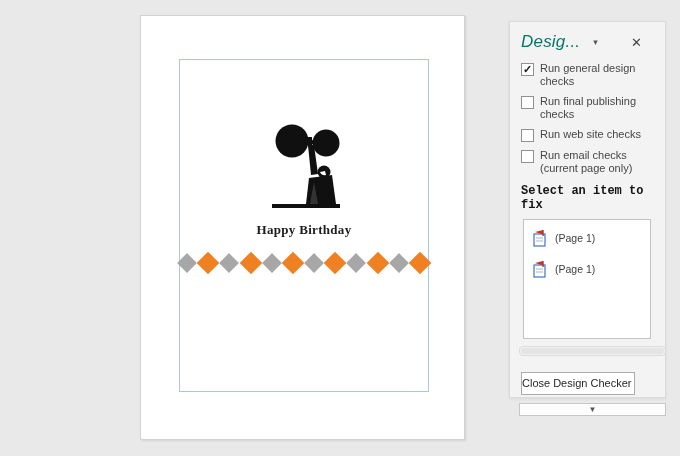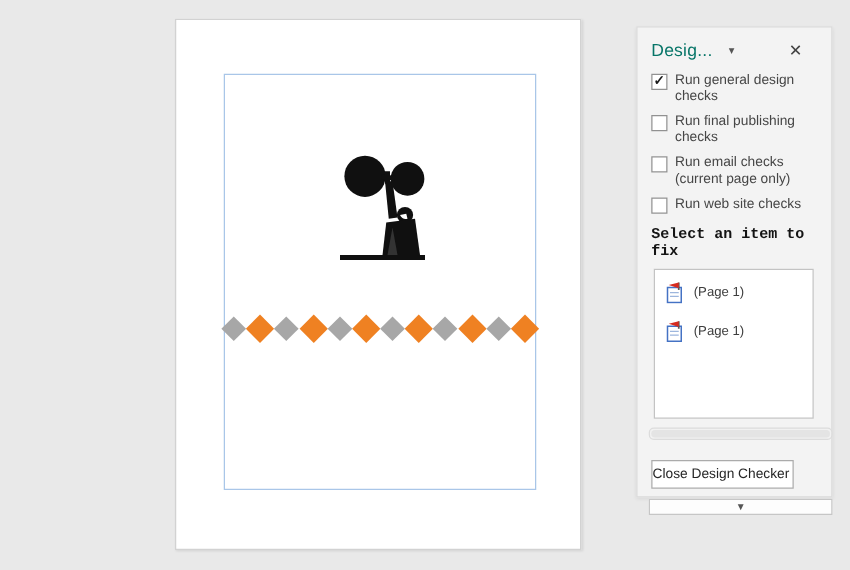--- a/index.html
+++ b/index.html
@@ -22,22 +22,22 @@
   .diamond { flex:none; }
   .diamond.gray   { width:14px; height:14px; background:var(--d-gray,#a7a7a7);  transform:rotate(45deg); }
   .diamond.orange { width:16px; height:16px; background:var(--d-orange,#ef8122); transform:rotate(45deg); }
 
   
   .pane { position:absolute; left:509px; top:21px; width:157px; height:377px;
     background:#f3f3f3; border:1px solid #dadada;
     box-shadow:0 1px 3px rgba(0,0,0,0.07);
     padding:10px 10px 0 11px; }
   .pane-title-row { display:flex; align-items:center; margin-bottom:10px; }
-  .pane-title { font-size:14px; font-weight:300; color:var(--teal,#077568);
-    letter-spacing:0.2px; white-space:nowrap; }
+  .pane-title { font-size:17px; font-weight:300; color:var(--teal,#077568);
+    letter-spacing:0.2px; white-space:nowrap;font-style:italic; }
   .pane-dd { font-size:9px; color:#555; margin-left:13px; cursor:default; }
   .pane-x { font-size:13px; color:#444; margin-left:auto; margin-right:13px; cursor:default; }
 
   .check-row { display:flex; align-items:flex-start; margin-bottom:7px; }
   .cb { flex:none; width:13px; height:13px; background:#fff; border:1px solid #919191;
     margin:1px 6px 0 0; font-size:11px; line-height:11px; text-align:center;
     color:#1a1a1a; font-weight:bold; }
   .cb-label { font-size:11px; line-height:13px; color:#464646; }
 
   .fix-header { font-size:12px; font-weight:bold; color:#141414; margin:9px 0 7px 0;font-family:Liberation Mono, monospace; }
@@ -76,20 +76,21 @@
         <line x1="51" y1="29.5" x2="62" y2="30.5" stroke="#101010" stroke-width="4"></line>
         <rect x="54" y="25" width="4" height="10" fill="#101010"></rect>
         <path d="M54,33 L60,33 L64,62 L57,63 Z" fill="#101010"></path>
         <circle cx="70" cy="60" r="6.5" fill="#101010"></circle>
         <path d="M66,60 q2,4 6,3 l-1,-4 Z" fill="#ffffff"></path>
         <path d="M55,66 L78,63 L82,92 L52,92 Z" fill="#101010"></path>
         <path d="M60,70 l4,22 l-8,0 Z" fill="#ffffff" opacity="0.15"></path>
       </svg>
     </div>
 
+    <div class="greeting">Happy Birthday</div>
 
     <div class="diamond-row" id="diamond-row">
         <div class="diamond gray"></div>
         <div class="diamond orange"></div>
         <div class="diamond gray"></div>
         <div class="diamond orange"></div>
         <div class="diamond gray"></div>
         <div class="diamond orange"></div>
         <div class="diamond gray"></div>
         <div class="diamond orange"></div>
@@ -120,29 +121,29 @@
       <span class="cb"></span>
       <span class="cb-label">
         <div>Run final publishing</div>
         <div>checks</div>
       </span>
     </div>
 
     <div class="check-row">
       <span class="cb"></span>
       <span class="cb-label">
-        <div>Run email checks</div>
-        <div>(current page only)</div>
+        <div>Run web site checks</div>
       </span>
     </div>
 
     <div class="check-row">
       <span class="cb"></span>
       <span class="cb-label">
-        <div>Run web site checks</div>
+        <div>Run email checks</div>
+        <div>(current page only)</div>
       </span>
     </div>
 
     <div class="fix-header">Select an item to fix</div>
 
     <div class="listbox">
 
       <div class="issue">
         <span class="issue-icon">
           <svg width="16" height="18" viewBox="0 0 16 18">

